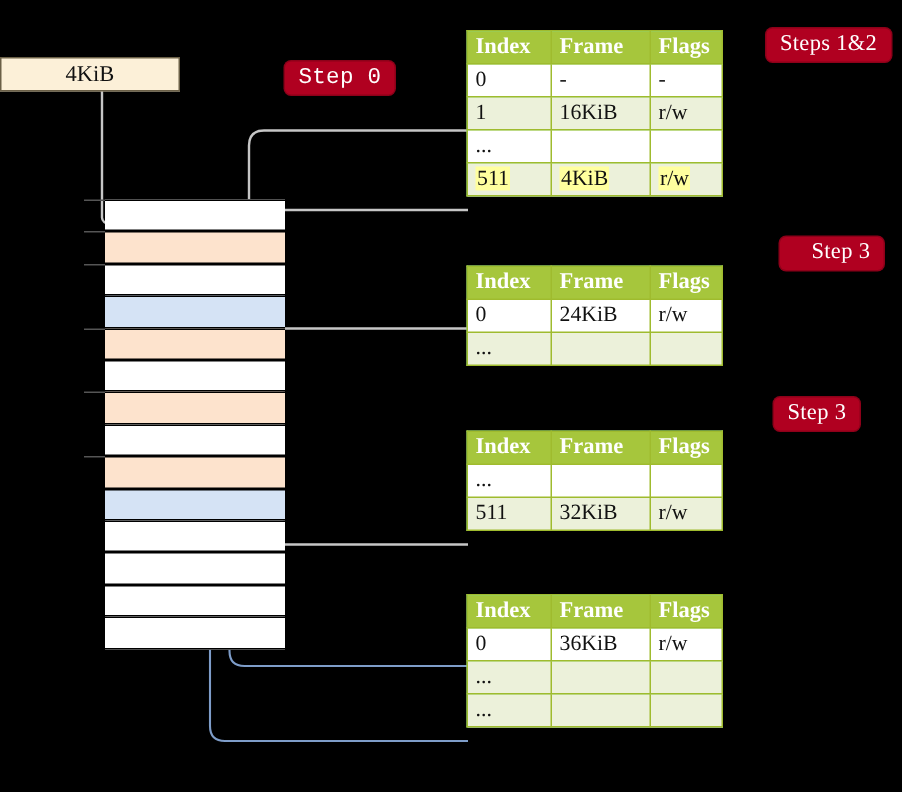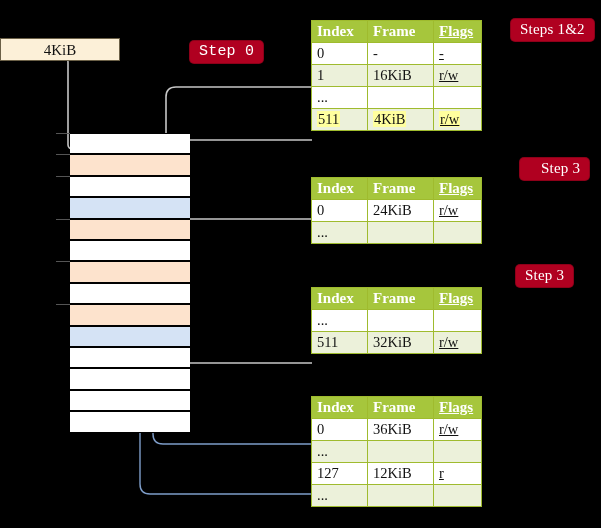--- a/index.html
+++ b/index.html
@@ -30,21 +30,21 @@
           background:#86efac;box-sizing:border-box;padding-left:44px;}
   .ptable td,.ptable th{border:1px solid #9fbb2e;padding:2px 5px;
           height:21px;box-sizing:border-box;text-align:left;
           font-weight:normal;vertical-align:middle;}
   .ptable th{background:#a6c63c;color:#fff;font-weight:bold;font-size:15px;}
   .ptable tr.alt td{background:#ecf1da;}
   .ptable tr.plain td{background:#fff;}
   .hl{background:#ffff9e;padding:0 1px;}
   .c-index{width:56px;}
   .c-frame{width:66px;}
-  .c-flags{width:48px;text-decoration:underline;}
+  .c-flags{width:48px;}
 
   svg.wires{position:absolute;left:0;top:0;width:601px;height:528px;
             pointer-events:none;}
 </style>
 </head>
 <body>
 
 <div class="stage">
 
   <svg class="wires" viewBox="0 0 601 528">
@@ -199,25 +199,20 @@
           <tr class="plain">
             <td class="c-index">0</td>
             <td class="c-frame">36KiB</td>
             <td class="c-flags">r/w</td>
           </tr>
           <tr class="alt">
             <td class="c-index">...</td>
             <td class="c-frame"></td>
             <td class="c-flags"></td>
           </tr>
-          <tr class="plain">
-            <td class="c-index">127</td>
-            <td class="c-frame">12KiB</td>
-            <td class="c-flags">r</td>
-          </tr>
           <tr class="alt">
             <td class="c-index">...</td>
             <td class="c-frame"></td>
             <td class="c-flags"></td>
           </tr>
         </tbody>
       </table>
     </div>
 
 </div>

